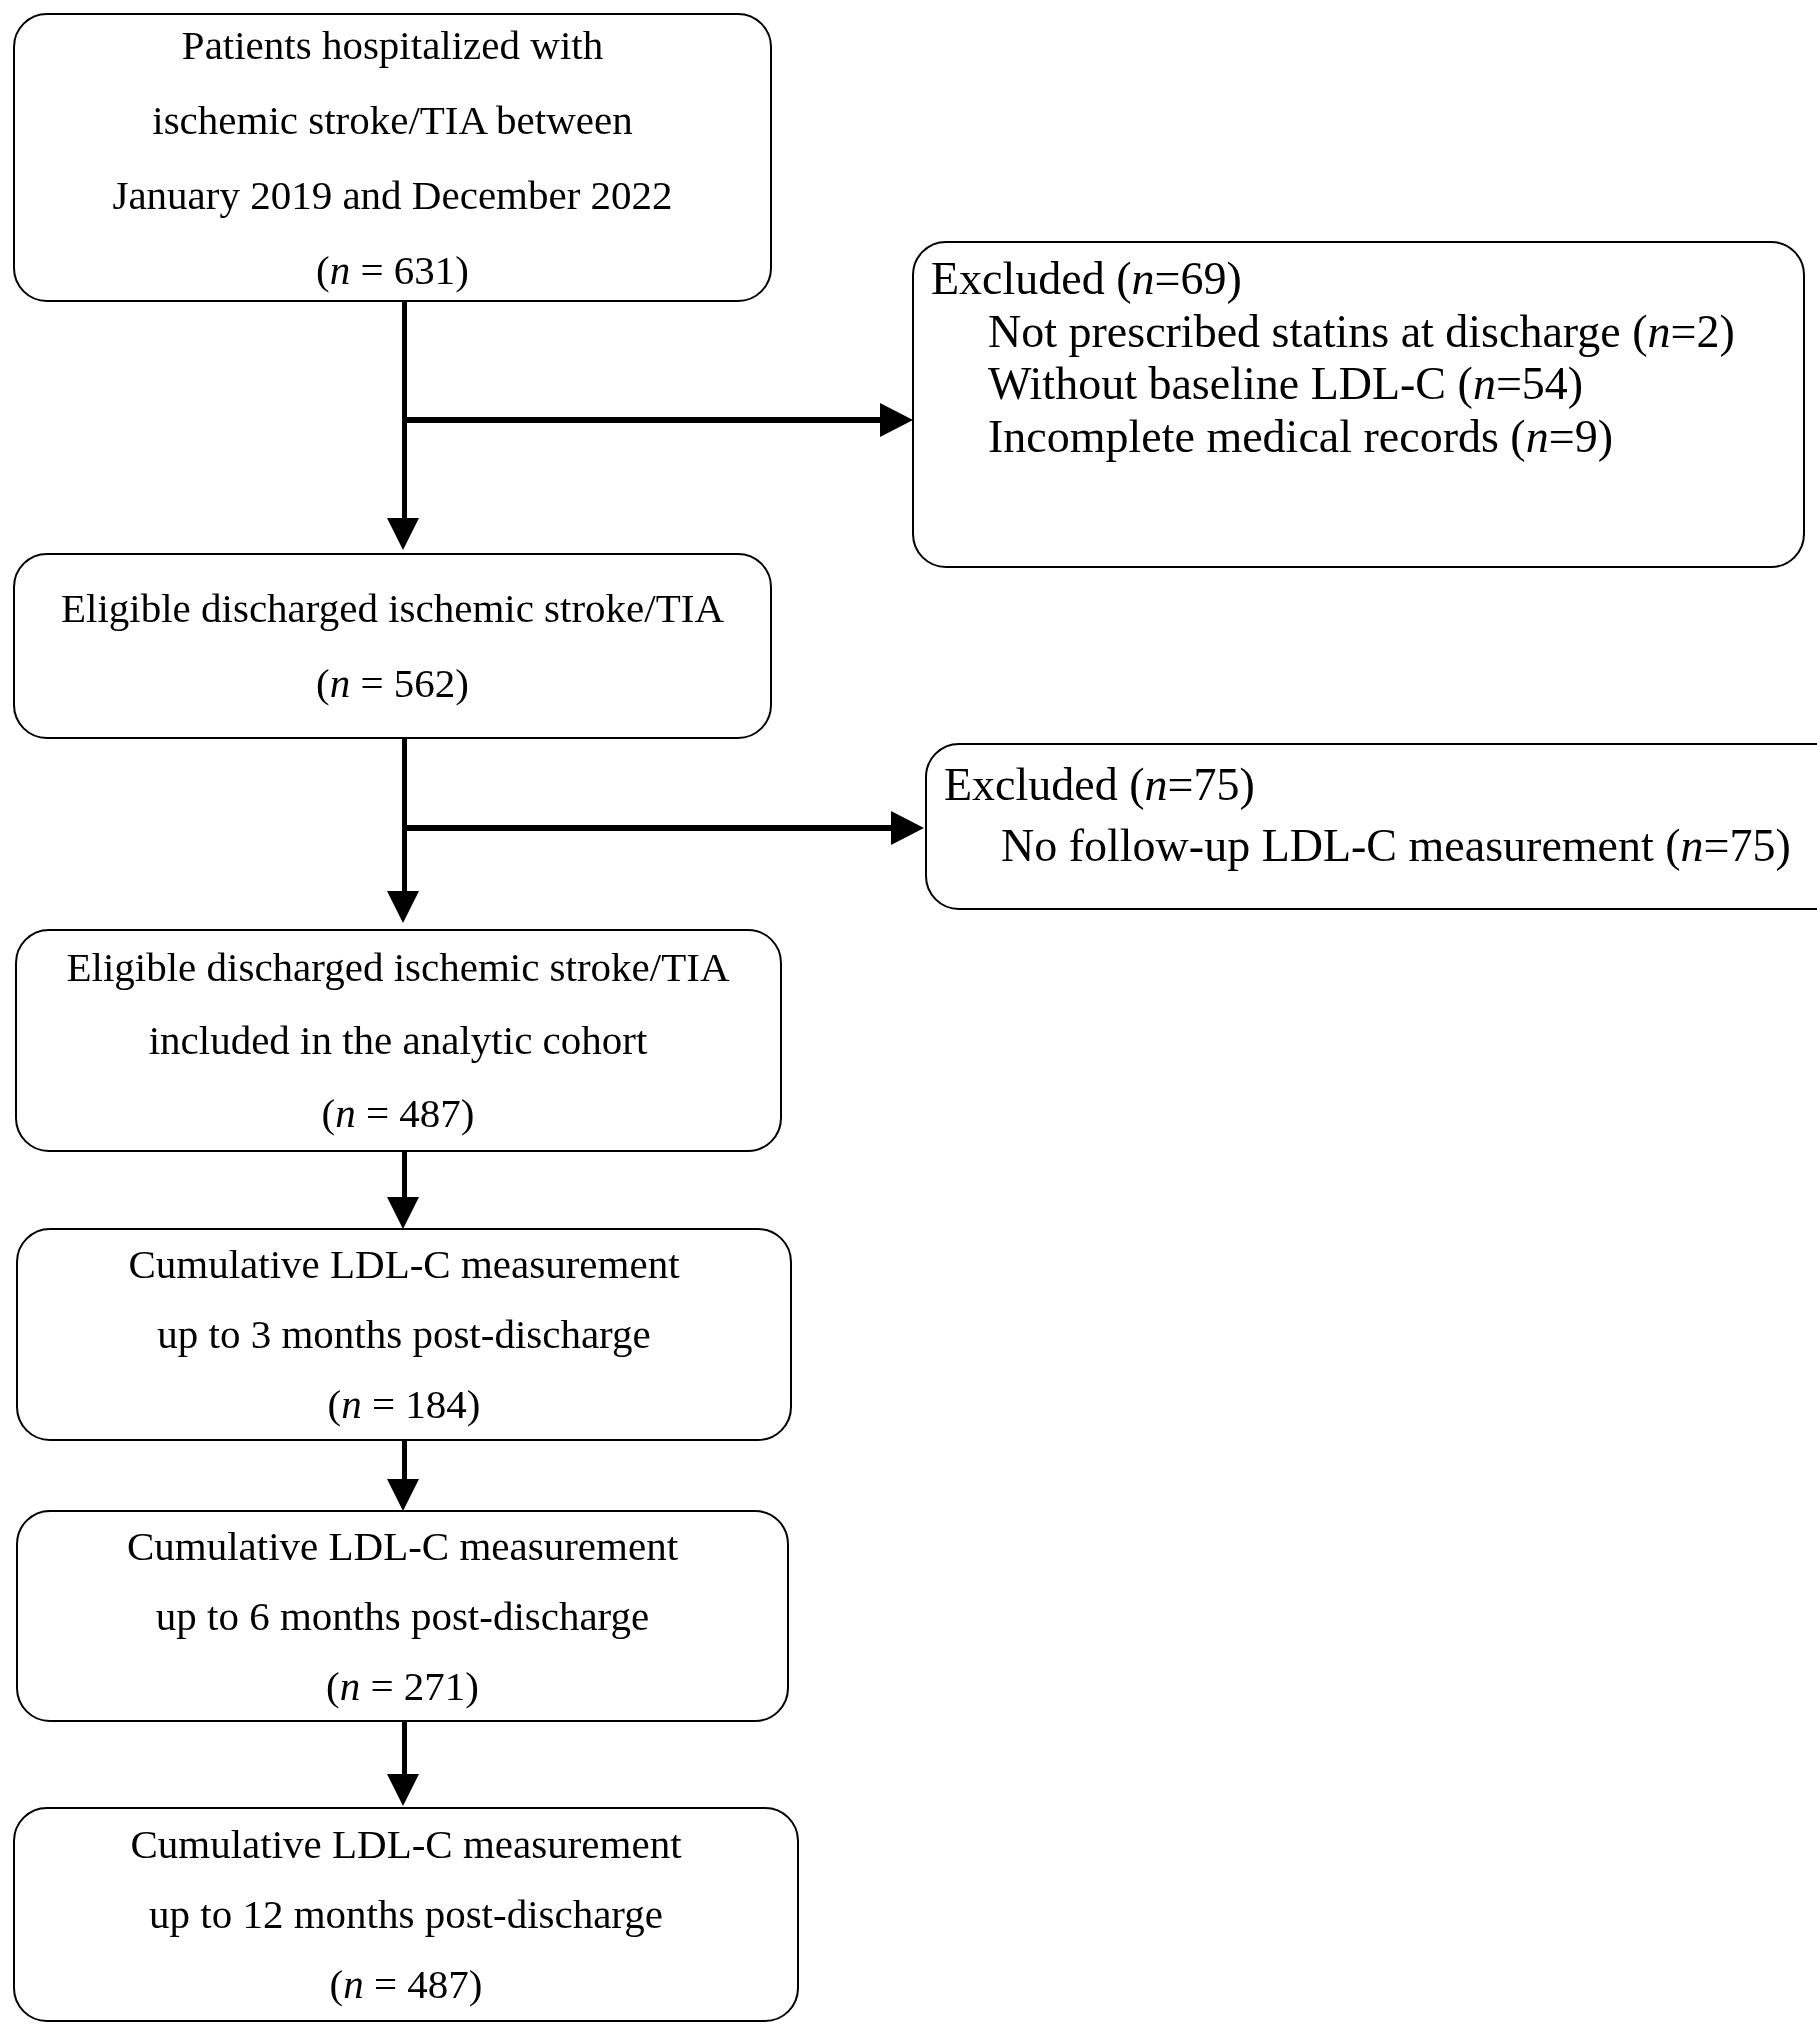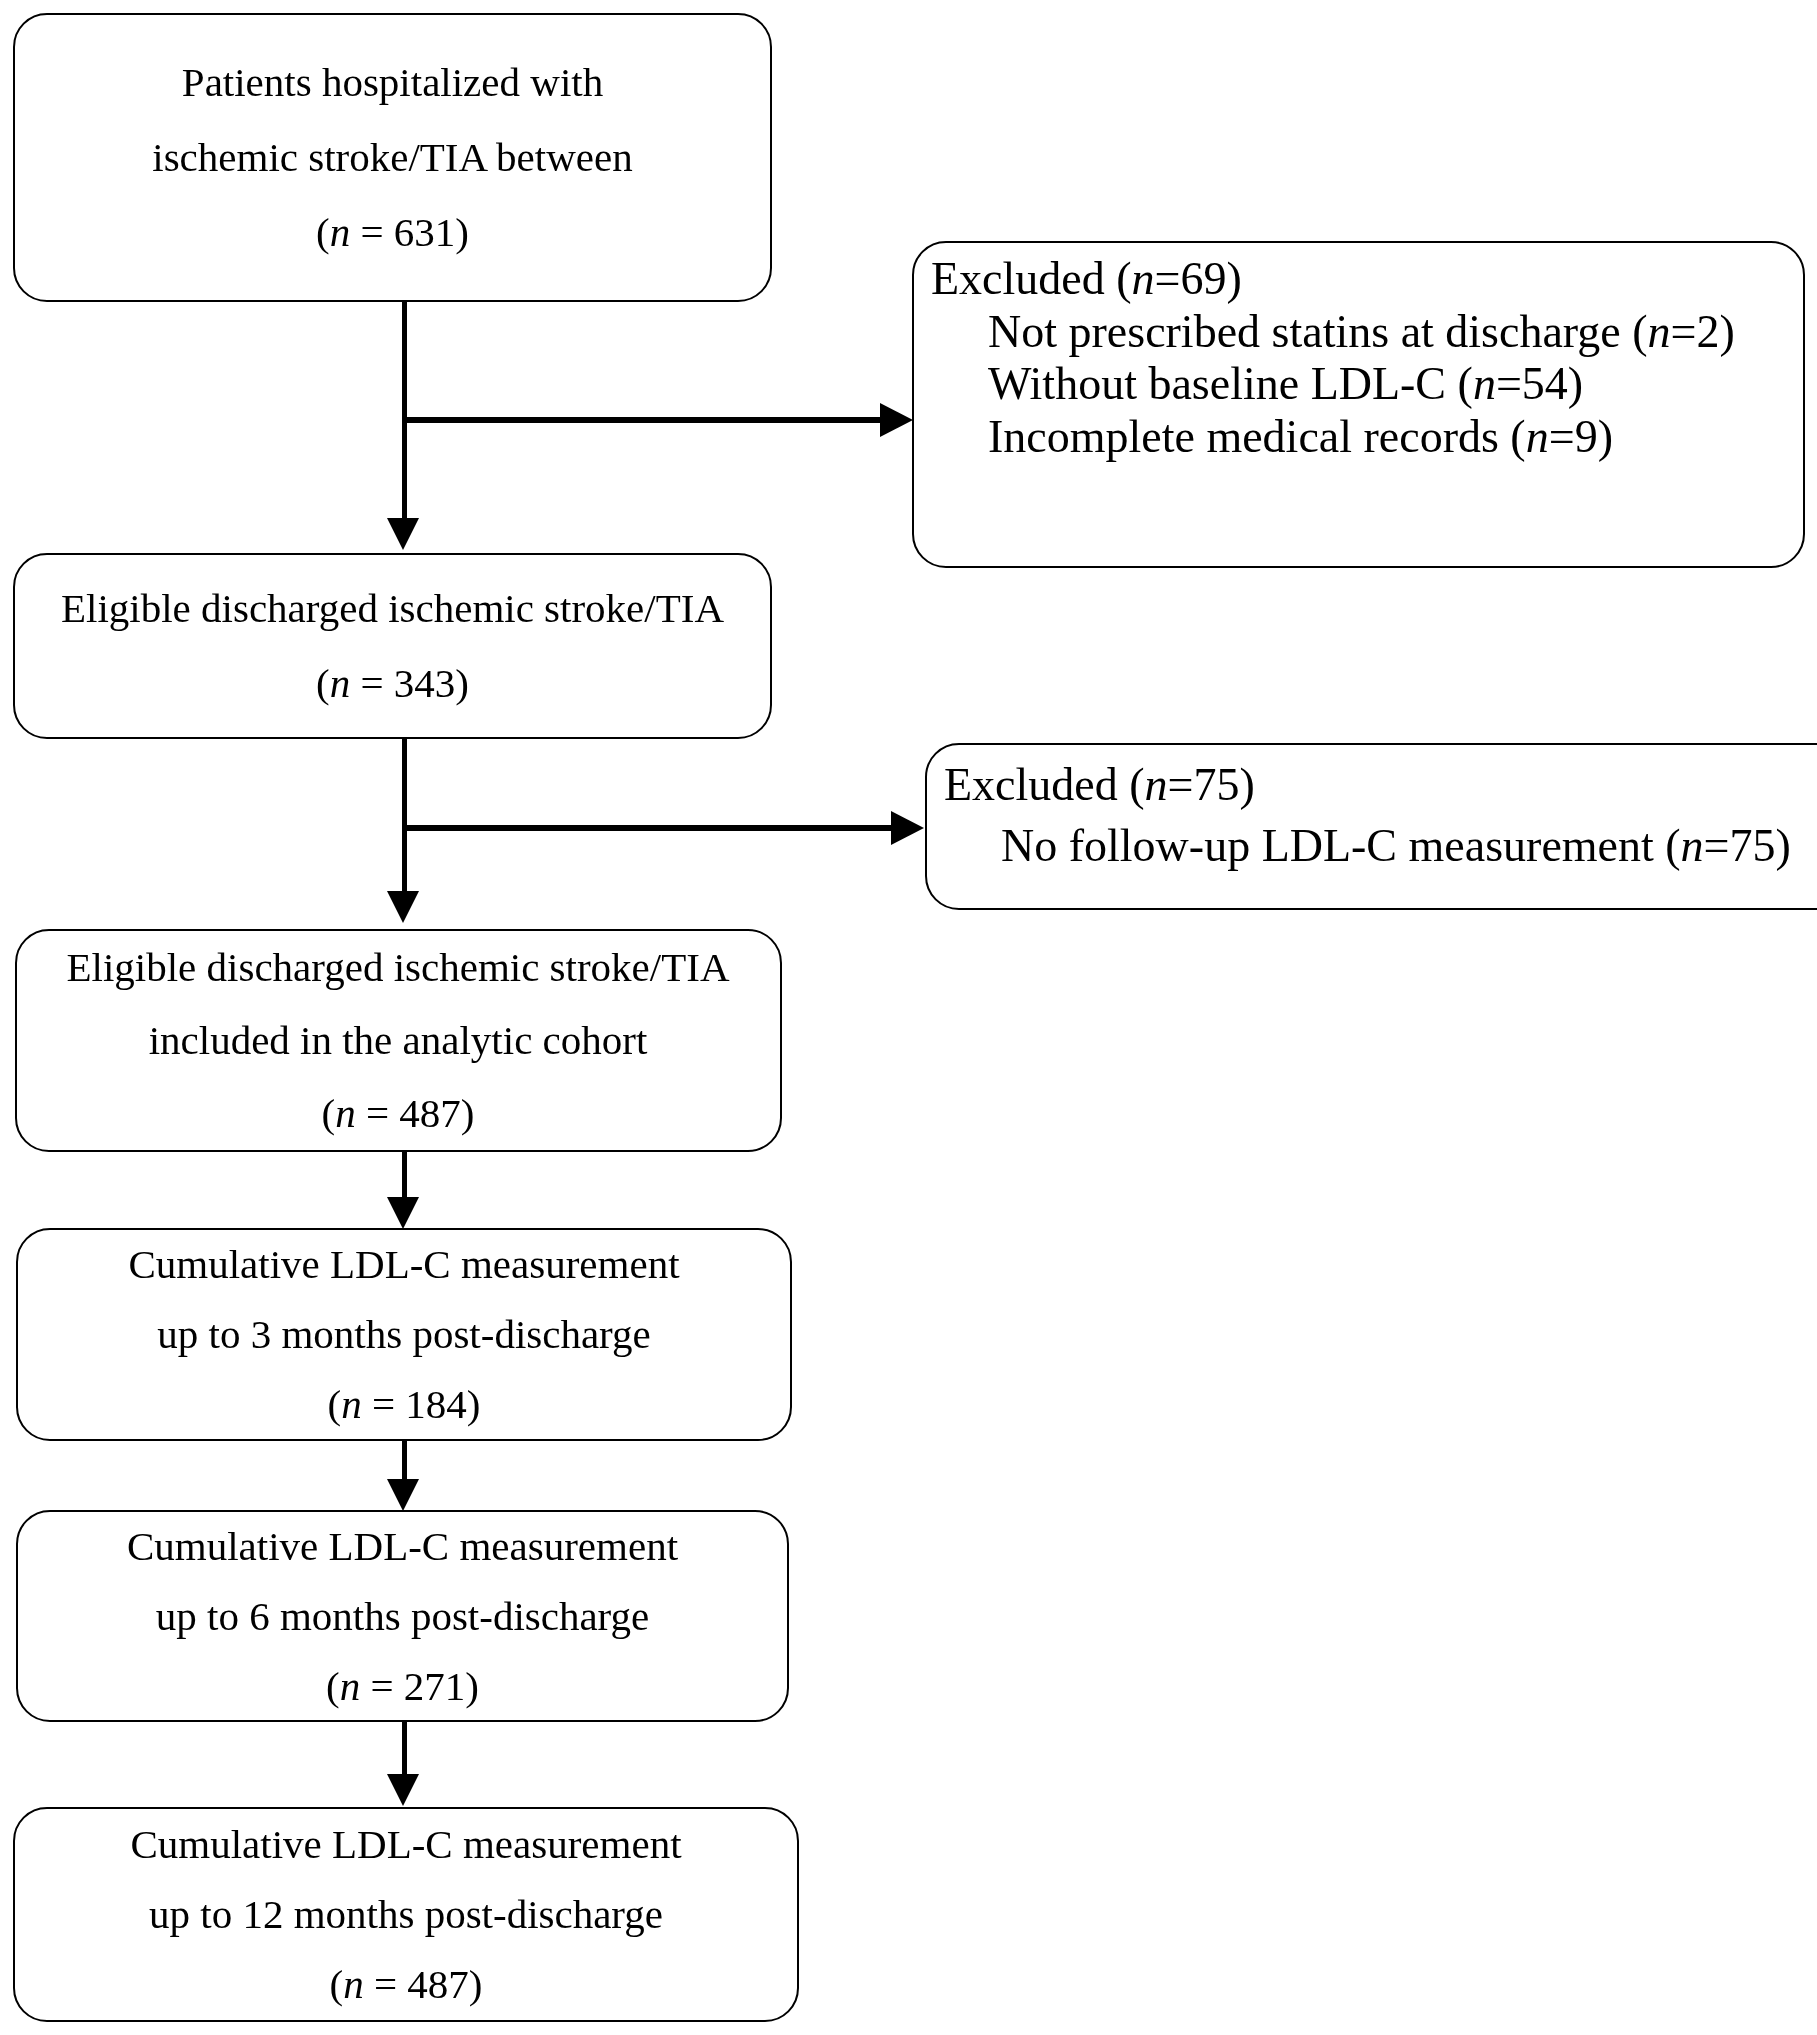--- a/index.html
+++ b/index.html
@@ -115,20 +115,21 @@
   #conn5-tip { left: 387px;  top: 1774px; }
 </style>
 </head>
 <body>
 
 <div id="canvas">
 
   <div class="fbox center" id="box-enrolled">
     <span class="line">Patients hospitalized with</span>
     <span class="line">ischemic stroke/TIA between</span>
+    <span class="line">January 2019 and December 2022</span>
     <span class="line"><span>(</span><span class="ital">n</span><span> = 631)</span></span>
   </div>
 
   <div class="vline" id="conn1-v"></div>
   <div class="arrow-down" id="conn1-tip"></div>
   <div class="hline" id="conn1-h"></div>
   <div class="arrow-right" id="conn1-htip"></div>
 
   <div class="fbox exbox left" id="box-excl1">
     <span class="line"><span>Excluded (</span><span class="ital">n</span><span>=69)</span></span>
@@ -137,21 +138,21 @@
 
     <span class="line sub"><span>Not prescribed statins at discharge (</span><span class="ital">n</span><span>=2)</span></span>
 
     <span class="line sub"><span>Without baseline LDL-C (</span><span class="ital">n</span><span>=54)</span></span>
 
     <span class="line sub"><span>Incomplete medical records (</span><span class="ital">n</span><span>=9)</span></span>
   </div>
 
   <div class="fbox center" id="box-eligible">
     <span class="line">Eligible discharged ischemic stroke/TIA</span>
-    <span class="line"><span>(</span><span class="ital">n</span><span> = 343)</span></span>
+    <span class="line"><span>(</span><span class="ital">n</span><span> = 562)</span></span>
   </div>
 
   <div class="vline" id="conn2-v"></div>
   <div class="arrow-down" id="conn2-tip"></div>
   <div class="hline" id="conn2-h"></div>
   <div class="arrow-right" id="conn2-htip"></div>
 
   <div class="fbox exbox left" id="box-excl2">
     <span class="line"><span>Excluded (</span><span class="ital">n</span><span>=75)</span></span>
 

